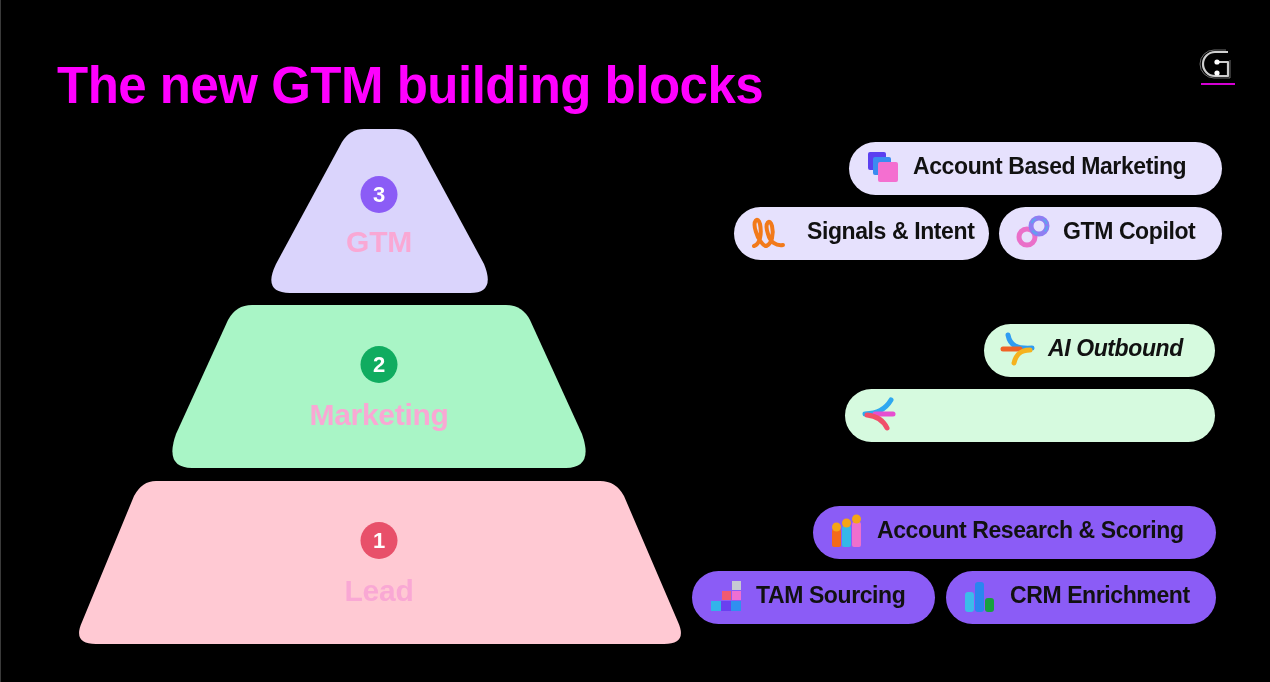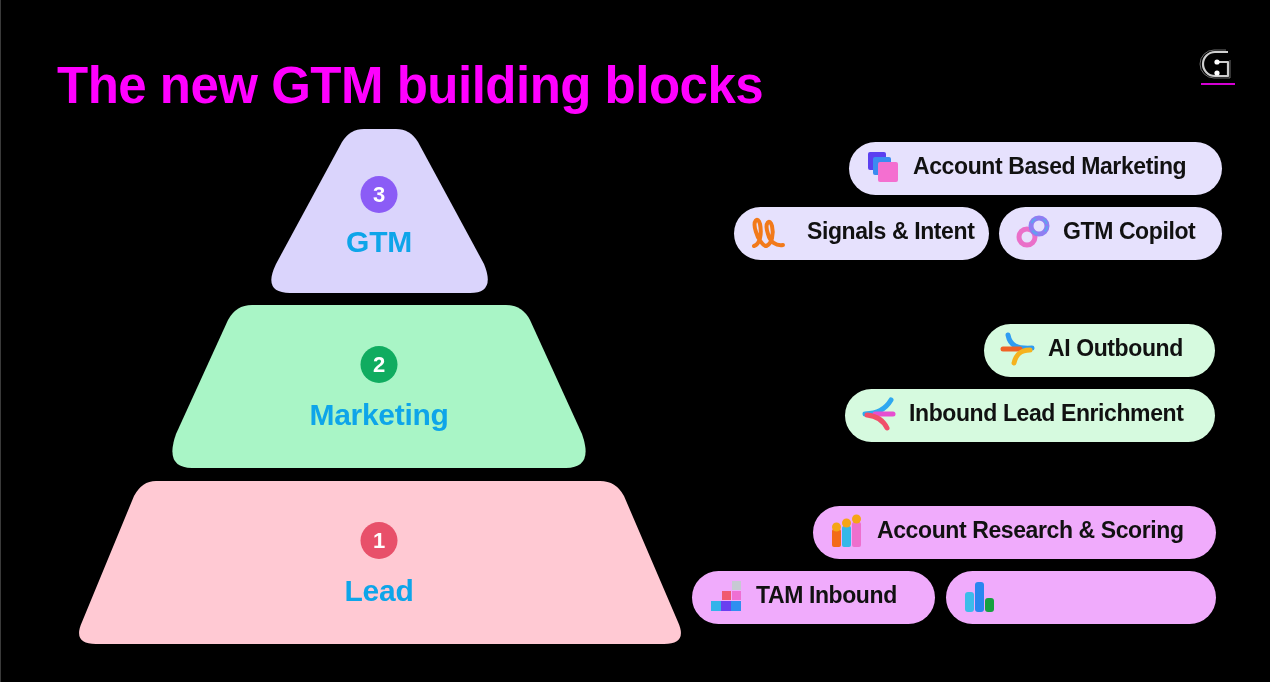--- a/index.html
+++ b/index.html
@@ -1,28 +1,28 @@
 <!DOCTYPE html>
 <html><head>
   <meta charset="utf-8">
   <style>
     html, body { margin: 0; padding: 0; background: #000; }
     body { width: 1270px; height: 682px; position: relative; overflow: hidden; font-family: "Liberation Sans", sans-serif; }
     .frame { position: absolute; inset: 0; border-left: 1px solid #3a3a3a; }
     .title { position: absolute; left: 57px; top: 56px; margin: 0; font-size: 51px; font-weight: 700; color: #ff00ff; letter-spacing: -0.5px; white-space: nowrap; }
     .logo { position: absolute; left: 1198px; top: 46px; width: 40px; height: 42px; }
     .pyr { position: absolute; left: 0; top: 0; width: 720px; height: 682px; }
-    .tier-label { position: absolute; text-align: center; font-weight: 700; font-size: 30px; color: #0ea5e9; transform: translateX(-50%); white-space: nowrap; letter-spacing: -0.3px; }
+    .tier-label { position: absolute; text-align: center; font-weight: 700; font-size: 30px; color: #f9a8d4; transform: translateX(-50%); white-space: nowrap; letter-spacing: -0.3px; }
     .badge { position: absolute; width: 37px; height: 37px; border-radius: 50%; color: #fff; font-weight: 700; font-size: 22px; display: flex; align-items: center; justify-content: center; transform: translateX(-50%); }
     .pill { position: absolute; height: 53px; border-radius: 27px; display: flex; align-items: center; box-sizing: border-box; padding: 0 18px 4px 16px; gap: 12px; white-space: nowrap; }
     .pill .lbl { font-weight: 700; font-size: 23px; color: #111; letter-spacing: -0.4px; }
     .pill .ic { width: 36px; height: 36px; flex: 0 0 36px; display: block; }
     .pill.gtm { background: #e6e1fd; }
     .pill.auto { background: #d6fadf; }
-    .pill.data { background: #f0abfc; }
+    .pill.data { background: #8b5cf6; }
   </style>
 </head>
 <body>
 
 <div class="frame"></div>
 
 <h1 class="title">The new GTM building blocks</h1>
 
 <svg class="logo" viewBox="0 0 40 42">
   <path d="M30 6 H17 A12 12 0 0 0 17 30 H30 V16 H18" fill="none" stroke="#cfcfcf" stroke-width="2.2" stroke-linejoin="round"></path>
@@ -66,36 +66,35 @@
 
 <div class="pill gtm" style="left:999px; top:207px; width:223px;text-align:center;">
   <svg class="ic" viewBox="0 0 36 36">
     <circle cx="12" cy="23" r="8" fill="none" stroke="#ea6fc9" stroke-width="5"></circle>
     <circle cx="24" cy="12" r="8" fill="none" stroke="#8f7ef2" stroke-width="5"></circle>
     <circle cx="24" cy="12" r="8" fill="none" stroke="#5fa4f0" stroke-width="2" stroke-dasharray="6 8"></circle>
   </svg>
   <span class="lbl">GTM Copilot</span>
 </div>
 
-<div class="pill auto" style="left:984px; top:324px; width:231px;">
+<div class="pill auto" style="left:984px; top:324px; width:231px;font-style:italic;">
   <svg class="ic" viewBox="0 0 36 36">
     <path d="M8 4 C10 14 16 18 32 17" fill="none" stroke="#2f9cf2" stroke-width="5" stroke-linecap="round"></path>
     <path d="M3 18 H20" fill="none" stroke="#f06226" stroke-width="5" stroke-linecap="round"></path>
     <path d="M30 19 C20 19 16 24 14 32" fill="none" stroke="#f5b21e" stroke-width="5" stroke-linecap="round"></path>
   </svg>
   <span class="lbl">AI Outbound</span>
 </div>
 
 <div class="pill auto" style="left:845px; top:389px; width:370px;">
   <svg class="ic" viewBox="0 0 36 36">
     <path d="M30 4 C24 14 16 17 4 18" fill="none" stroke="#2fa8f0" stroke-width="5" stroke-linecap="round"></path>
     <path d="M14 18 H32" fill="none" stroke="#e64fd0" stroke-width="5" stroke-linecap="round"></path>
     <path d="M6 19 C16 20 22 24 26 32" fill="none" stroke="#f0506a" stroke-width="5" stroke-linecap="round"></path>
   </svg>
-  <span class="lbl">Inbound Lead Enrichment</span>
 </div>
 
 <div class="pill data" style="left:813px; top:506px; width:403px;">
   <svg class="ic" viewBox="0 0 36 36">
     <rect x="3" y="16" width="9" height="18" rx="2" fill="#f36a1a"></rect>
     <rect x="13" y="13" width="9" height="21" rx="2" fill="#35b8e8"></rect>
     <rect x="23" y="9" width="9" height="25" rx="2" fill="#ee6fce"></rect>
     <circle cx="7.5" cy="14" r="4.5" fill="#f5a516"></circle>
     <circle cx="17.5" cy="10" r="4.5" fill="#f5a516"></circle>
     <circle cx="27.5" cy="6" r="4.5" fill="#f5a516"></circle>
@@ -105,22 +104,23 @@
 
 <div class="pill data" style="left:692px; top:571px; width:243px;">
   <svg class="ic" viewBox="0 0 36 36">
     <rect x="24" y="3" width="9" height="9" fill="#c7c9d3"></rect>
     <rect x="14" y="13" width="9" height="9" fill="#f05a70"></rect>
     <rect x="24" y="13" width="9" height="9" fill="#ef6fd3"></rect>
     <rect x="3" y="23" width="10" height="10" fill="#33b3ea"></rect>
     <rect x="13" y="23" width="10" height="10" fill="#6a3ff0"></rect>
     <rect x="23" y="23" width="10" height="10" fill="#2f8ff0"></rect>
   </svg>
-  <span class="lbl">TAM Inbound</span>
+  <span class="lbl">TAM Sourcing</span>
 </div>
 
 <div class="pill data" style="left:946px; top:571px; width:270px;">
   <svg class="ic" viewBox="0 0 36 36">
     <rect x="3" y="14" width="9" height="20" rx="3" fill="#3cbcea"></rect>
     <rect x="13" y="4" width="9" height="30" rx="3" fill="#2a86ef"></rect>
     <rect x="23" y="20" width="9" height="14" rx="3" fill="#17a040"></rect>
   </svg>
+  <span class="lbl">CRM Enrichment</span>
 </div>
 
 </body></html>

